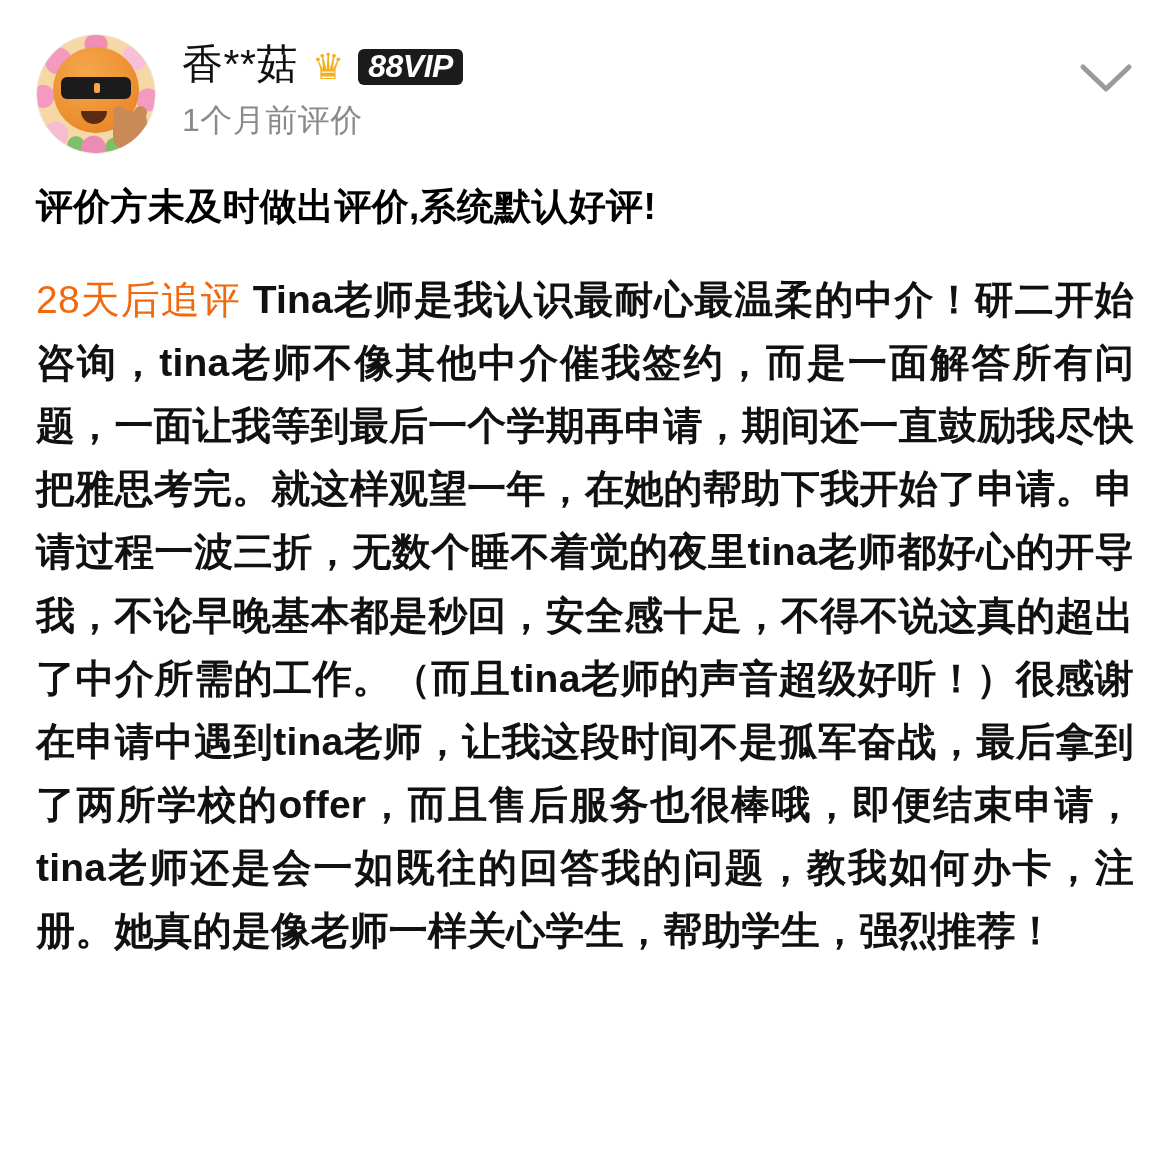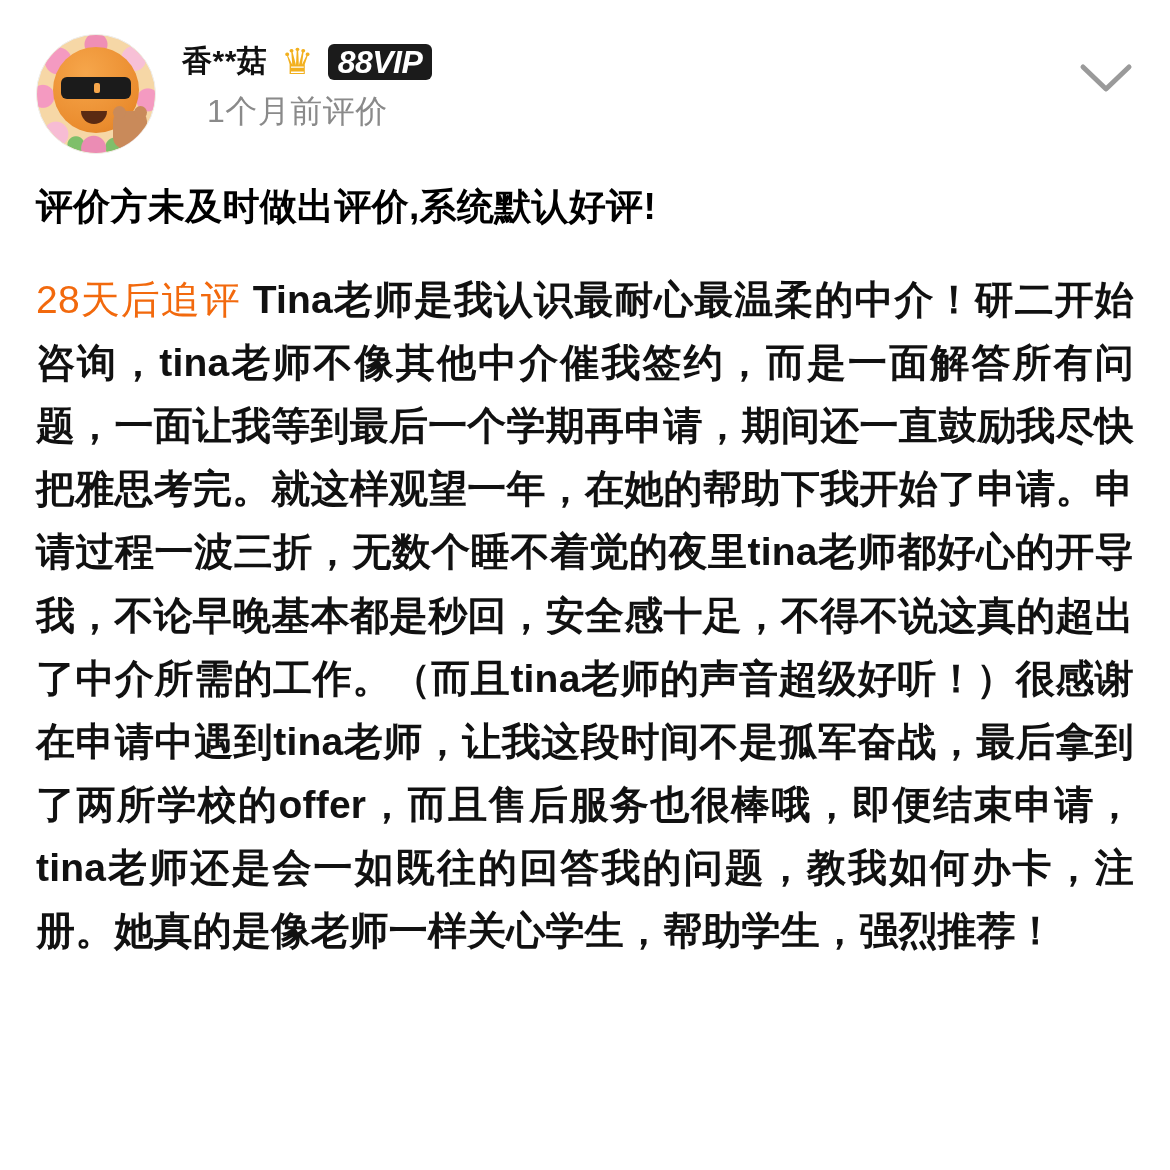--- a/index.html
+++ b/index.html
@@ -111,22 +111,22 @@
     flex: 1 1 auto;
     min-width: 0;
   }
 
   .name-row {
     display: flex;
     align-items: center;
     gap: 14px;
   }
   .username {
-    font-size: 30px;
-    font-weight: 700;
+    font-size: 41px;
+    font-weight: 400;
     color: #111;
     letter-spacing: 0.5px;
     line-height: 1.1;
   }
   .crown-icon {
     font-size: 36px;
     line-height: 1;
     color: #f2b01e;
     position: relative;
     top: 2px;
@@ -145,21 +145,20 @@
     font-style: italic;
     letter-spacing: -0.5px;
     position: relative;
     top: 2px;
   }
   .timestamp {
     margin-top: 12px;
     font-size: 32px;
     color: #8a8a8a;
     letter-spacing: 0.5px;
-    margin-left: 25px;
   }
 
   .chevron {
     flex: 0 0 auto;
     width: 56px;
     height: 56px;
     margin-top: 16px;
     display: flex;
     align-items: center;
     justify-content: center;

